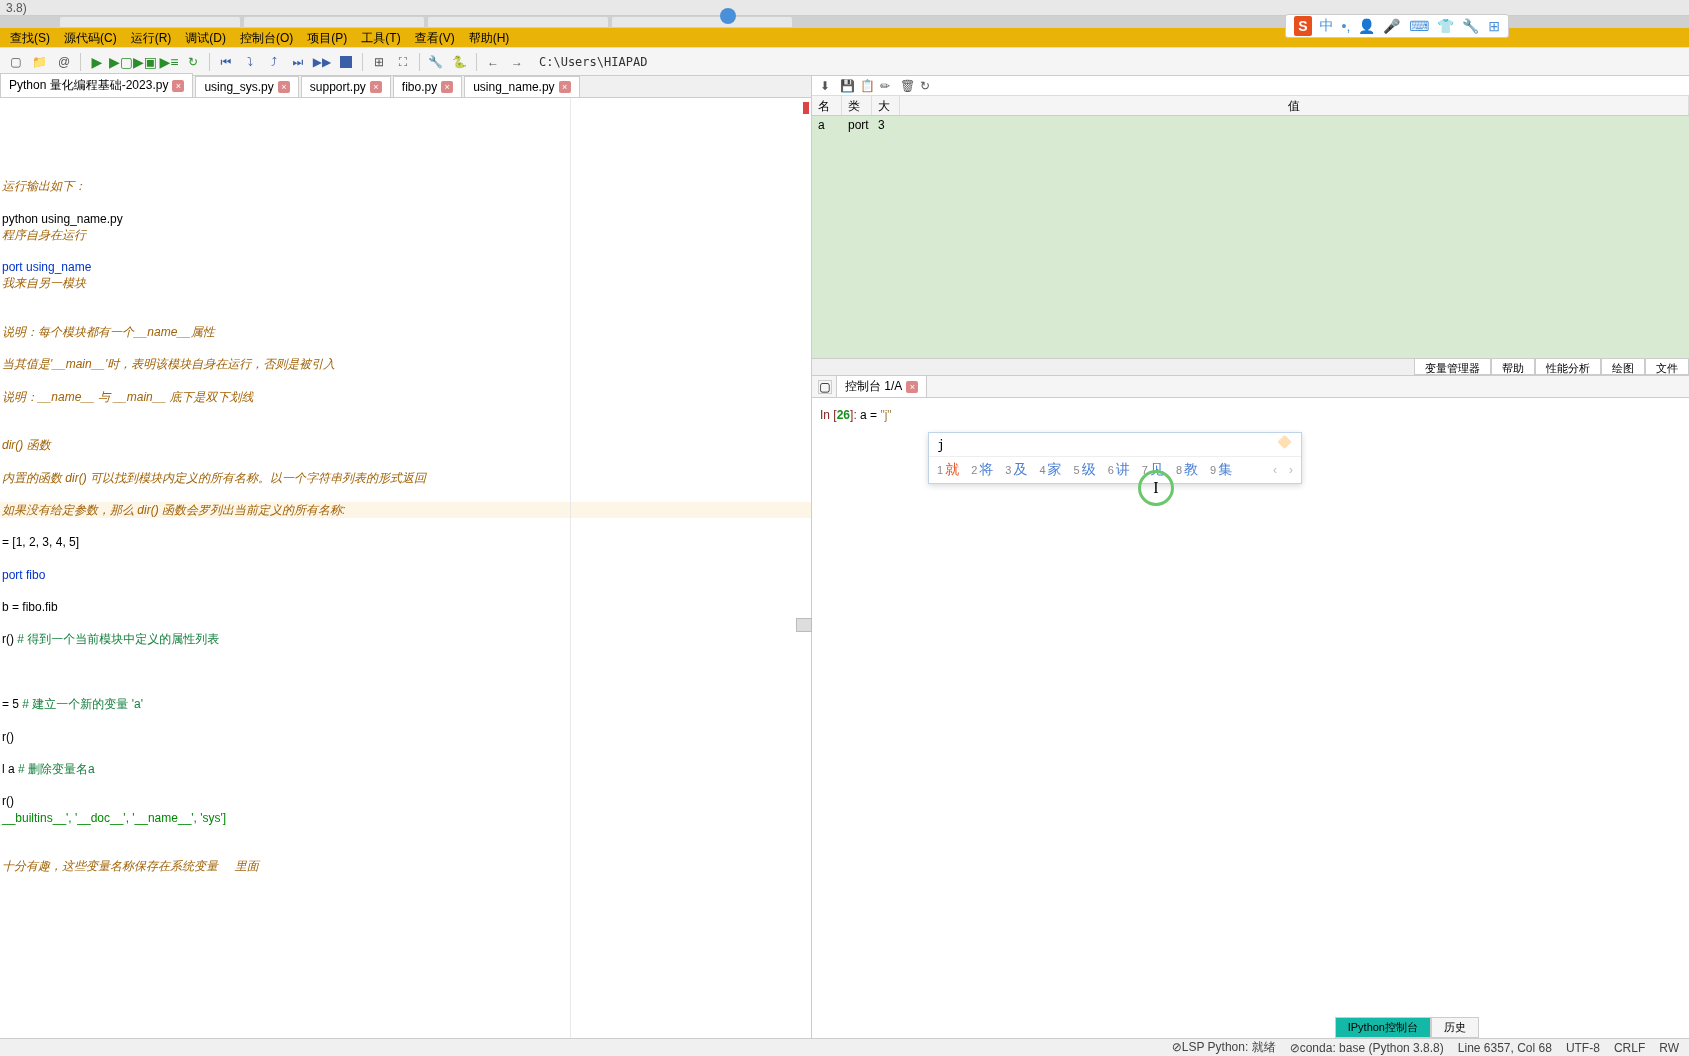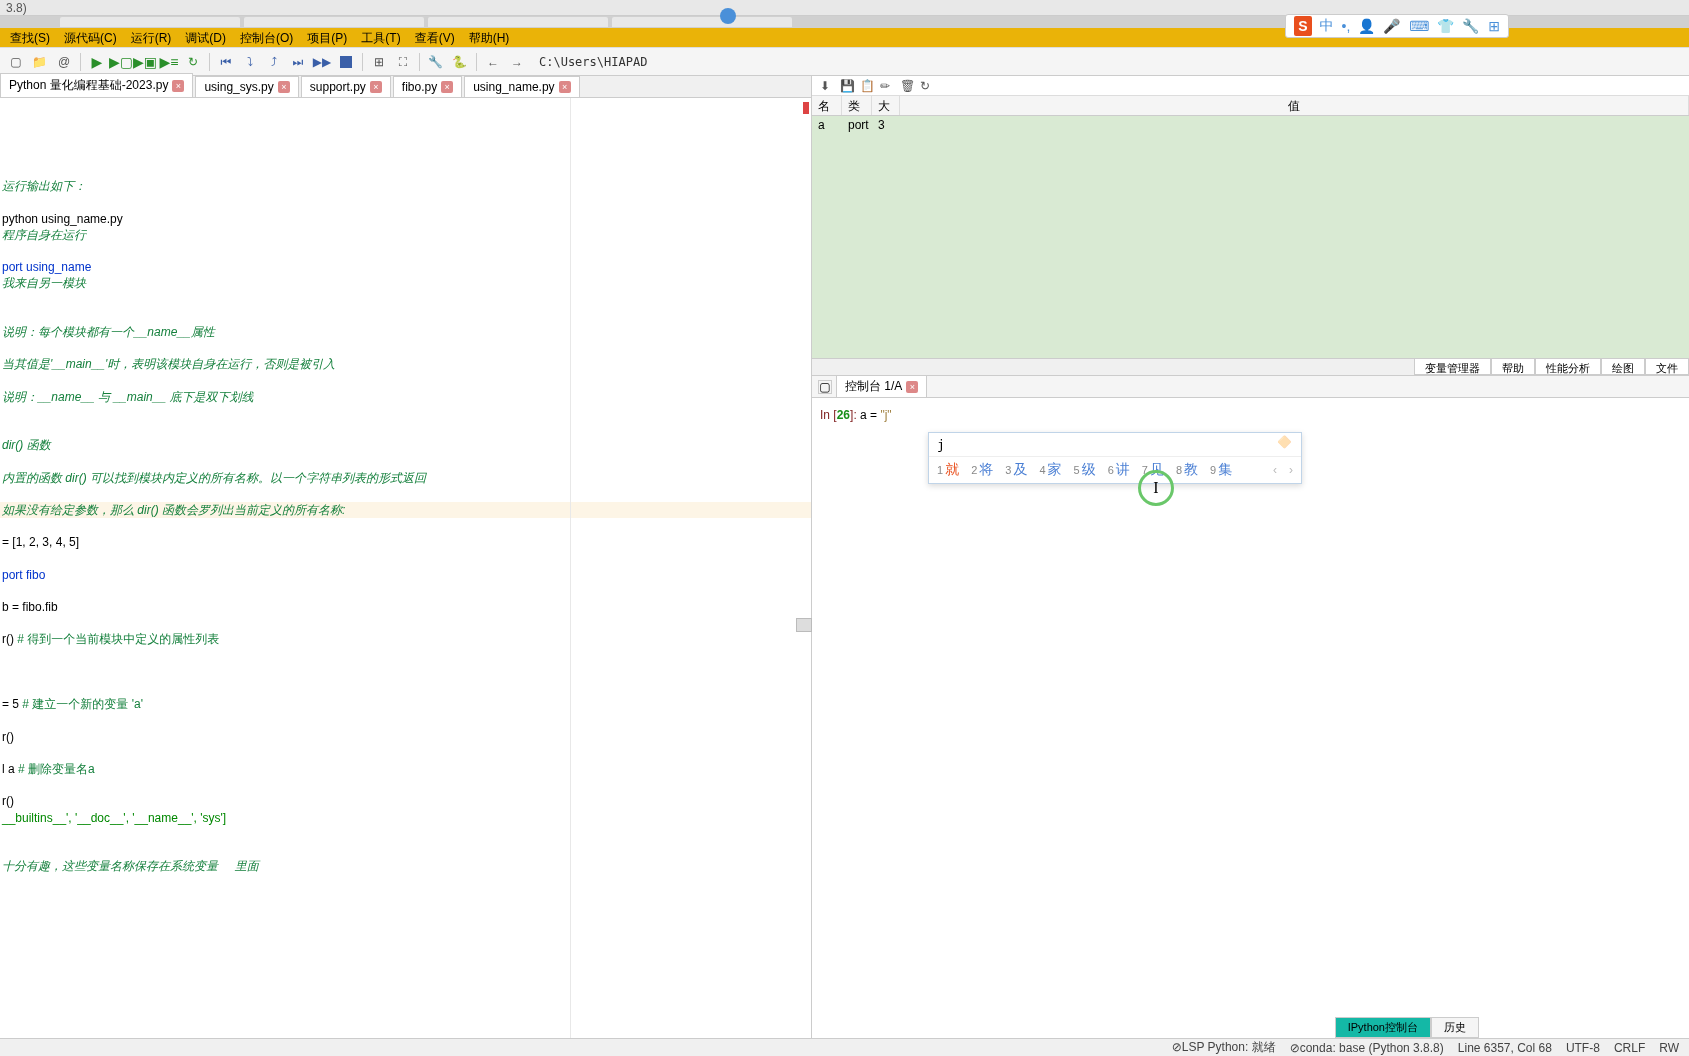--- a/index.html
+++ b/index.html
@@ -21,21 +21,21 @@
 .tb-path{margin-left:8px;color:#333;font-family:Consolas,monospace}
 .main{display:flex;height:962px}
 .left-pane{width:812px;display:flex;flex-direction:column;border-right:1px solid #ccc;background:#fff}
 .file-path{height:16px;background:#eee;padding:0 6px;font-size:11px;color:#333;border-bottom:1px solid #ddd}
 .tabs{height:22px;display:flex;align-items:flex-end;background:#f0f0f0;border-bottom:1px solid #ccc}
 .tab{padding:3px 8px;background:#fff;border:1px solid #ccc;border-bottom:none;margin-right:2px;font-family:Consolas,monospace;font-size:11px;display:flex;align-items:center;gap:4px;cursor:pointer}
 .tab.active{background:#fff}
 .tab-close{width:12px;height:12px;background:#d88;border-radius:2px;display:flex;align-items:center;justify-content:center;color:#fff;font-size:9px}
 .editor{flex:1;background:#fff;font-family:Consolas,"Courier New",monospace;font-size:13px;padding:4px 0;overflow:hidden;position:relative;white-space:pre}
 .editor .line{height:16.2px;line-height:16.2px;padding:0 2px}
-.editor .comment-it{color:#15803d;font-style:italic}
+.editor .comment-it{color:#a16207;font-style:italic}
 .editor .comment-gr{color:#15803d}
 .editor .kw{color:#0033cc}
 .editor .str{color:#008800}
 .editor .name{color:#000}
 .editor .hl{background:#fdf5e6}
 .editor-ruler{position:absolute;top:0;left:570px;width:1px;height:100%;background:#e8e8e8}
 .editor-marker{position:absolute;right:2px;top:4px;width:6px;height:12px;background:#d44}
 .right-pane{flex:1;display:flex;flex-direction:column;background:#fff}
 .right-tools{height:20px;display:flex;align-items:center;gap:6px;padding:0 8px;border-bottom:1px solid #ddd}
 .rt-icon{width:14px;height:14px;cursor:pointer;color:#555}

